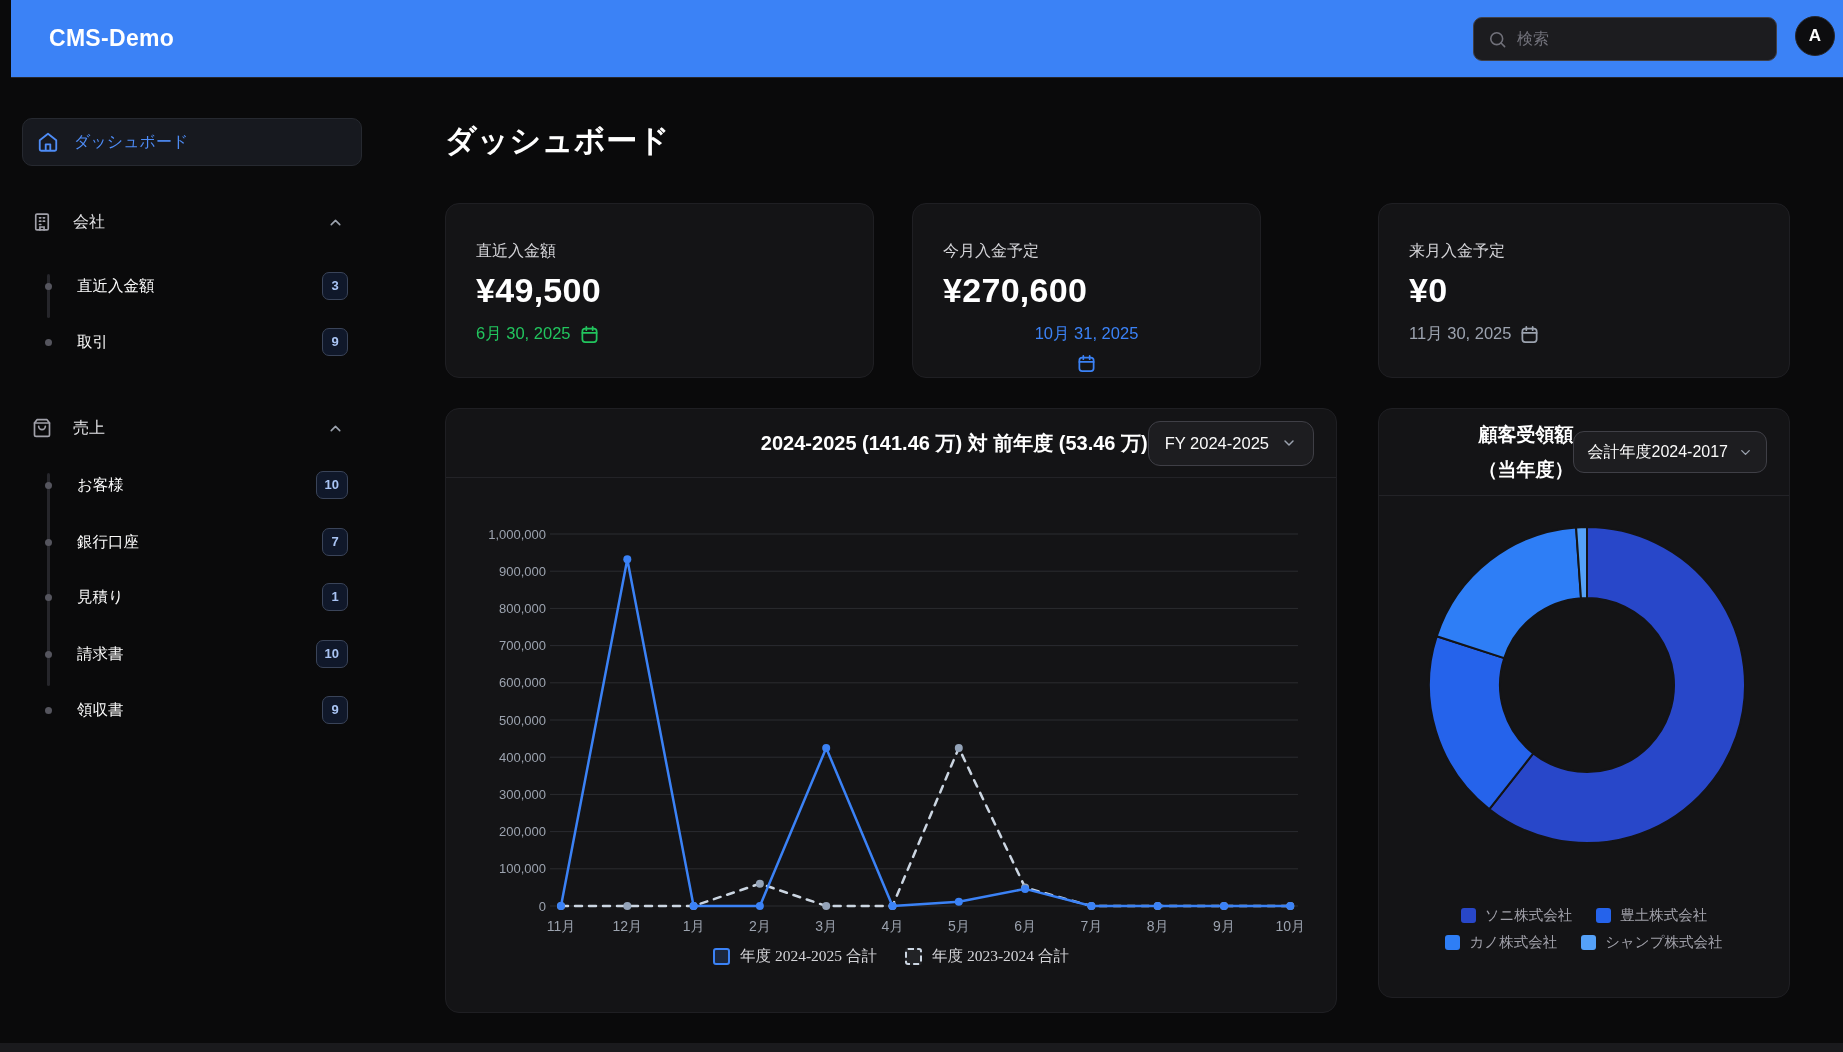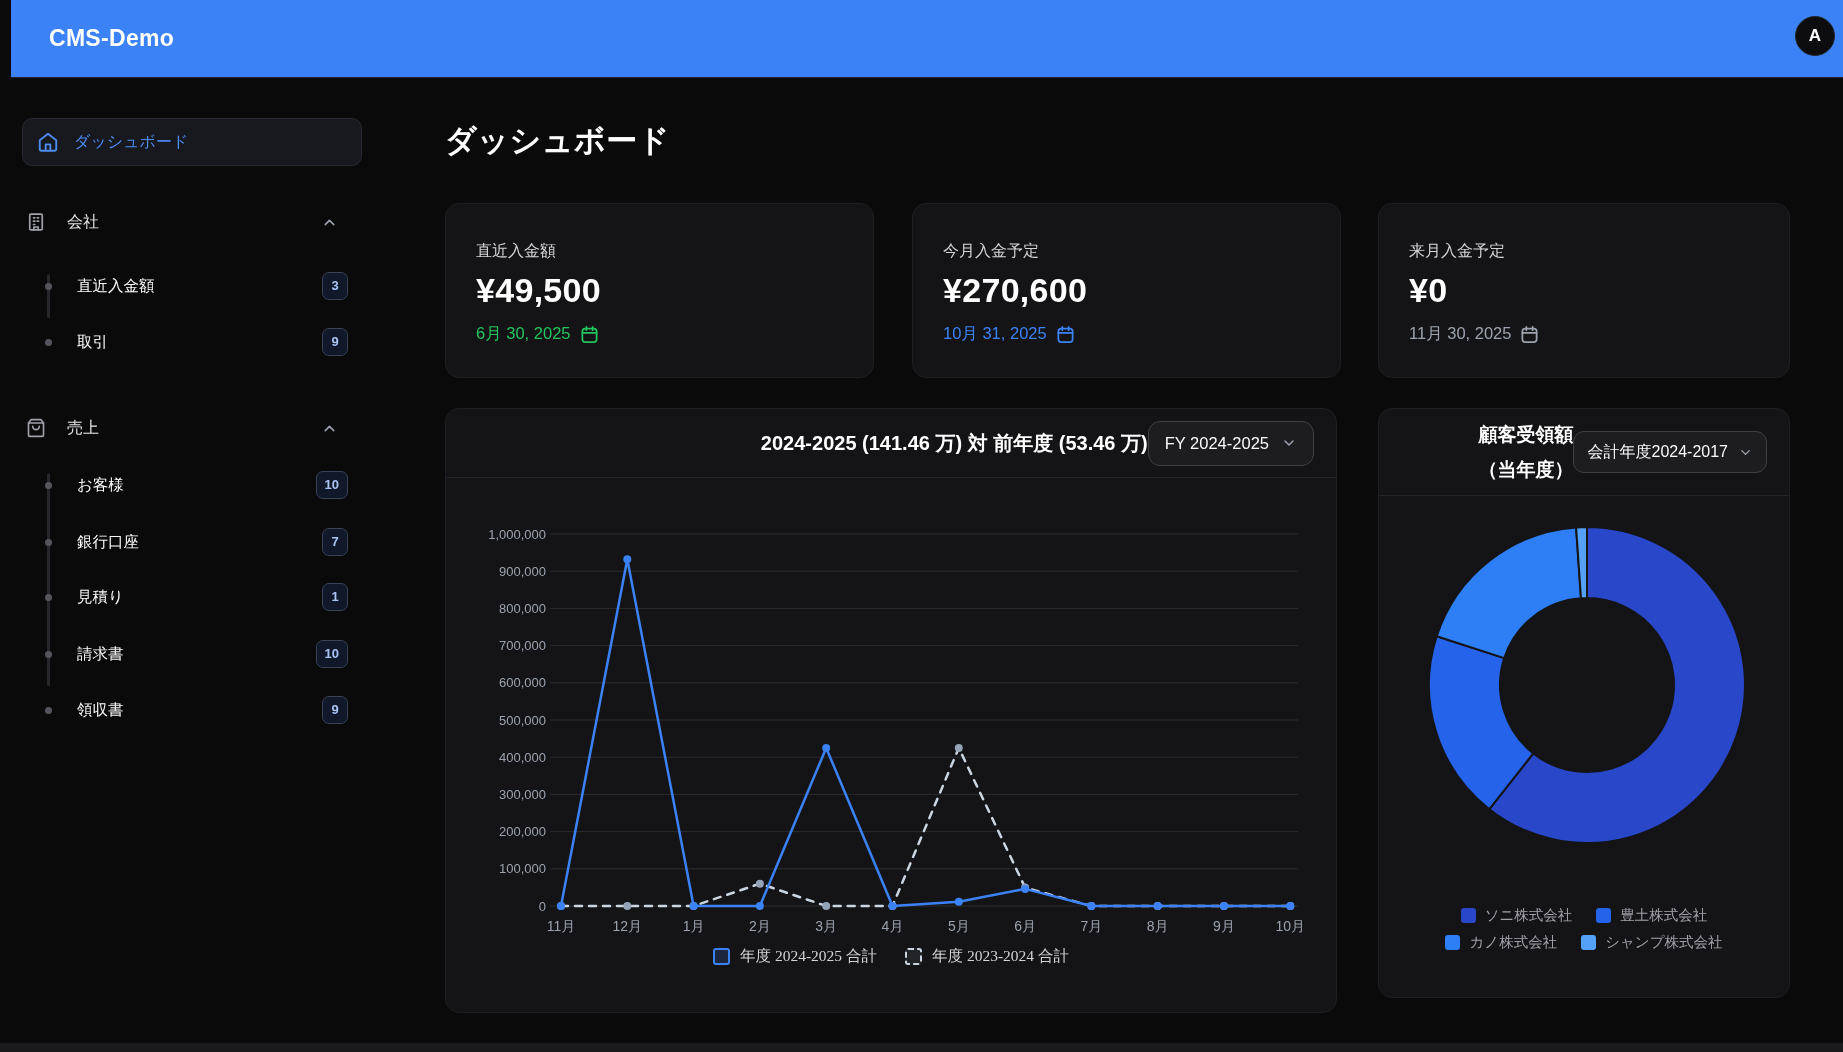--- a/index.html
+++ b/index.html
@@ -23,21 +23,21 @@
   .search-input::placeholder { color:#71717a; }
   .avatar { position:absolute; left:1784px; top:16px; width:40px; height:40px; border-radius:50%;
     background:#0d0d0f; border:1px solid #26262a; display:flex; align-items:center; justify-content:center;
     font-size:17px; font-weight:bold; color:#fff; cursor:pointer; }
   
   .sidebar { position:absolute; left:0; top:78px; width:382px; height:974px; }
   .side-active { position:absolute; left:22px; top:40px; width:340px; height:48px;
     background:#17191f; border:1px solid #262930; border-radius:10px;
     display:flex; align-items:center; gap:15px; padding-left:14px;
     color:#4e8cf6; font-size:16px; font-weight:500; cursor:pointer; }
-  .sec-header { position:absolute; left:26px; width:318px; height:36px;
+  .sec-header { position:absolute; left:32px; width:318px; height:36px;
     display:flex; align-items:center; gap:21px; color:#e4e4e7; font-size:16px; cursor:pointer; }
   .sec-header .chev { margin-left:auto; margin-right:6px; display:flex; }
   .side-item { position:absolute; left:34px; width:318px; height:36px;
     display:flex; align-items:center; cursor:pointer; }
   .side-item .dot { position:absolute; left:10.5px; top:14.5px; width:7px; height:7px;
     border-radius:50%; background:#55555e; }
   .side-item .lbl { margin-left:43px; font-size:15.5px; color:#fafafa; }
   .side-item .badge { margin-left:auto; margin-right:4px; background:#10182a;
     border:1px solid #3a4459; color:#a9c4f4; border-radius:7px;
     font-size:13px; font-weight:bold; padding:5px 8px; min-width:26px; text-align:center; line-height:1.2; }
@@ -74,20 +74,29 @@
   .dl-swatch { width:15px; height:15px; border-radius:3px; }
   .bottom-strip { position:absolute; left:0; bottom:0; width:1843px; height:9px; background:#1a1a1d; }
 </style>
 </head>
 <body>
 
 <div class="screen">
 
   <div class="topbar">
     <div class="brand">CMS-Demo</div>
+    <div class="searchbox">
+      <span style="display:flex">
+        <svg width="19" height="19" viewBox="0 0 24 24" fill="none" stroke="#71717a" stroke-width="2" stroke-linecap="round">
+          <circle cx="11" cy="11" r="7.5"></circle>
+            <line x1="21" y1="21" x2="16.5" y2="16.5"></line>
+        </svg>
+      </span>
+      <input class="search-input" placeholder="検索" style="">
+    </div>
     <div class="avatar">A</div>
   </div>
 
   <div class="sidebar">
 
     <div class="side-active">
       <span style="display:flex">
         <svg width="22" height="22" viewBox="0 0 24 24" fill="none" stroke="#4e8cf6" stroke-width="2" stroke-linejoin="round">
           <path d="M3 10l9-7 9 7v10a1.5 1.5 0 0 1-1.5 1.5h-15A1.5 1.5 0 0 1 3 20z"></path>
           <path d="M9.5 21.5v-7h5v7"></path>
@@ -176,24 +185,24 @@
     <div class="stat-date" style="color: rgb(34, 197, 94);">
       <span>6月 30, 2025</span>
       <span style="display:flex">
         <svg width="19" height="19" viewBox="0 0 24 24" fill="none" stroke="currentColor" stroke-width="2.2" stroke-linecap="round">
           <rect x="3" y="4.5" width="18" height="17" rx="3.5"></rect>
             <path d="M8 2.5v4M16 2.5v4M3 10h18"></path>
         </svg>
       </span>
     </div>
   </div>
-  <div class="stat-card" style="left:912px;width:429px">
+  <div class="stat-card" style="left:912px;width:349px">
     <div class="stat-label">今月入金予定</div>
     <div class="stat-value">¥270,600</div>
-    <div class="stat-date" style="color: rgb(59, 130, 246);">
+    <div class="stat-date" style="color: rgb(59, 130, 246); flex-direction: column;">
       <span>10月 31, 2025</span>
       <span style="display:flex">
         <svg width="19" height="19" viewBox="0 0 24 24" fill="none" stroke="currentColor" stroke-width="2.2" stroke-linecap="round">
           <rect x="3" y="4.5" width="18" height="17" rx="3.5"></rect>
             <path d="M8 2.5v4M16 2.5v4M3 10h18"></path>
         </svg>
       </span>
     </div>
   </div>
   <div class="stat-card" style="left:1378px;width:412px">

